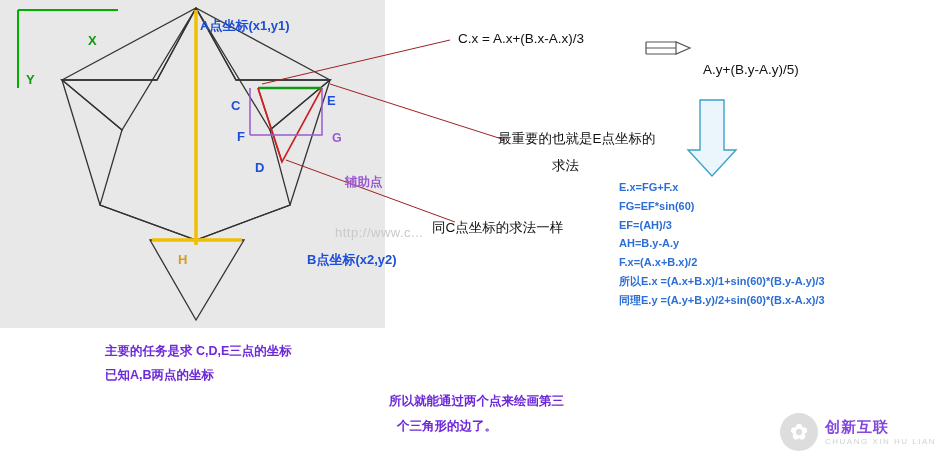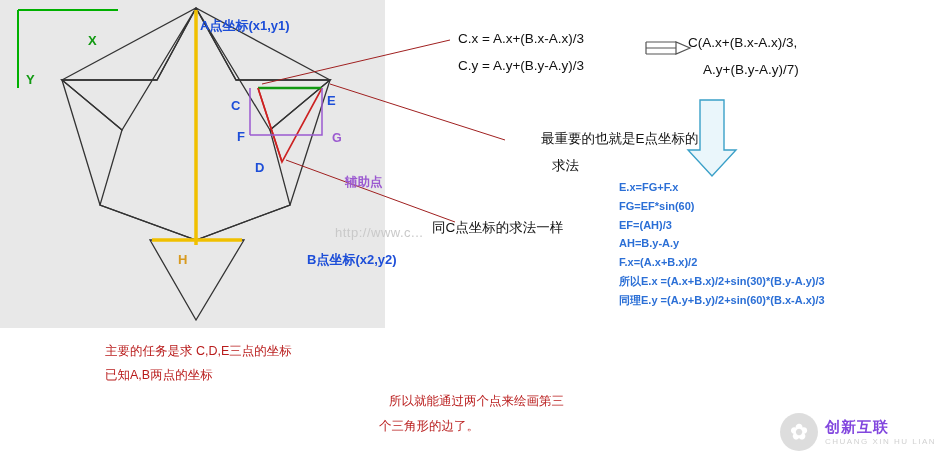--- a/index.html
+++ b/index.html
@@ -41,23 +41,23 @@
     position: absolute;
     white-space: nowrap;
     line-height: 1.25;
   }
   .lbl-red {
     color: #1d4ed8;
     font-size: 13px;
     font-weight: bold;
   }
   .lbl-red-sm {
-    color: #b91c1c;
+    color: #6d28d9;
     font-size: 12.5px;
-    font-weight: normal;
+    font-weight: bold;
   }
   .lbl-green {
     color: #119911;
     font-size: 13px;
     font-weight: bold;
   }
   .lbl-purple {
     color: #9b59d0;
     font-size: 12.5px;
     font-weight: bold;
@@ -184,45 +184,43 @@
   <div class="lbl lbl-red" style="left:307px; top:252px;">B点坐标(x2,y2)</div>
   <div class="lbl lbl-red" style="left:231px; top:98px;">C</div>
   <div class="lbl lbl-red" style="left:255px; top:160px;">D</div>
   <div class="lbl lbl-red" style="left:327px; top:93px;">E</div>
   <div class="lbl lbl-red" style="left:237px; top:129px;">F</div>
   <div class="lbl lbl-purple" style="left:332px; top:131px;">G</div>
   <div class="lbl lbl-orange" style="left:178px; top:252px;">H</div>
   <div class="lbl lbl-purple" style="left:345px; top:144px;margin-top:31px;">辅助点</div>
 
   <div class="lbl lbl-black" style="left:458px; top:31px;">C.x = A.x+(B.x-A.x)/3</div>
-  <div class="lbl lbl-black" style="left:458px; top:58px;">C.y = A.y+(B.y-A.y)/3</div>
-
-  <div class="lbl lbl-black" style="left:688px; top:35px;">C(A.x+(B.x-A.x)/3,</div>
-  <div class="lbl lbl-black" style="left:703px; top:62px;">A.y+(B.y-A.y)/7)</div>
-
-  <div class="lbl lbl-black" style="left:541px; top:131px;">最重要的也就是E点坐标的</div>
+
+  <div class="lbl lbl-black" style="left:703px; top:62px;">A.y+(B.y-A.y)/5)</div>
+
+  <div class="lbl lbl-black" style="left:498px; top:131px;">最重要的也就是E点坐标的</div>
   <div class="lbl lbl-black" style="left:552px; top:158px;">求法</div>
 
   <div class="lbl lbl-black" style="left:432px; top:220px;">同C点坐标的求法一样</div>
 
   <div class="lbl blue-block lbl-blue" style="left:619px; top:181px;">
     <div>E.x=FG+F.x</div>
     <div>FG=EF*sin(60)</div>
     <div>EF=(AH)/3</div>
     <div>AH=B.y-A.y</div>
     <div>F.x=(A.x+B.x)/2</div>
-    <div>所以E.x =(A.x+B.x)/2+sin(30)*(B.y-A.y)/3</div>
+    <div>所以E.x =(A.x+B.x)/1+sin(60)*(B.y-A.y)/3</div>
     <div>同理E.y =(A.y+B.y)/2+sin(60)*(B.x-A.x)/3</div>
   </div>
 
   <div class="lbl lbl-red-sm" style="left:105px; top:344px;">主要的任务是求 C,D,E三点的坐标</div>
   <div class="lbl lbl-red-sm" style="left:105px; top:368px;">已知A,B两点的坐标</div>
 
   <div class="lbl lbl-red-sm" style="left:389px; top:394px;">所以就能通过两个点来绘画第三</div>
-  <div class="lbl lbl-red-sm" style="left:379px; top:419px;">个三角形的边了。</div>
+  <div class="lbl lbl-red-sm" style="left:397px; top:419px;">个三角形的边了。</div>
 
   <div class="url-ghost" style="left:335px; top:225px;">http://www.c...</div>
 
   <div class="watermark">
     <div class="wm-circle">✿</div>
     <div>
       <div class="wm-text-main">创新互联</div>
       <div class="wm-text-sub">CHUANG XIN HU LIAN</div>
     </div>
   </div>

